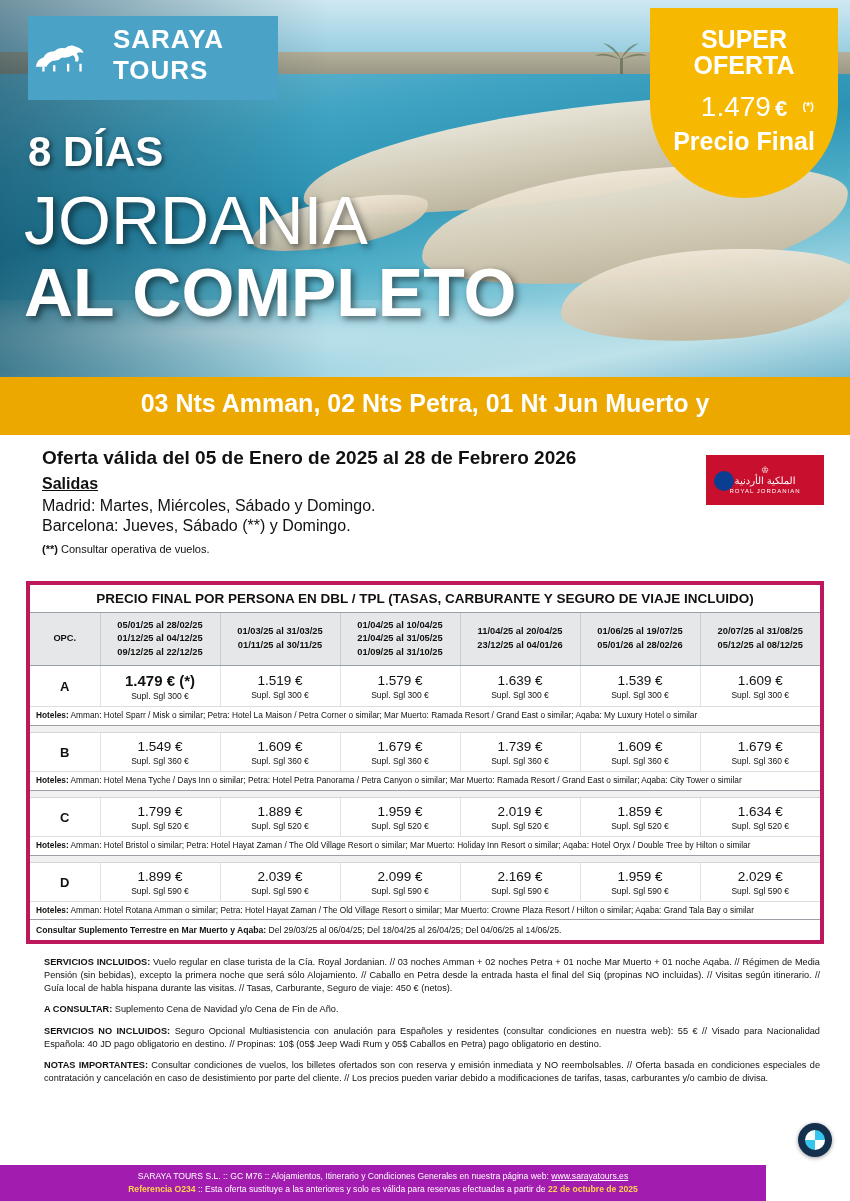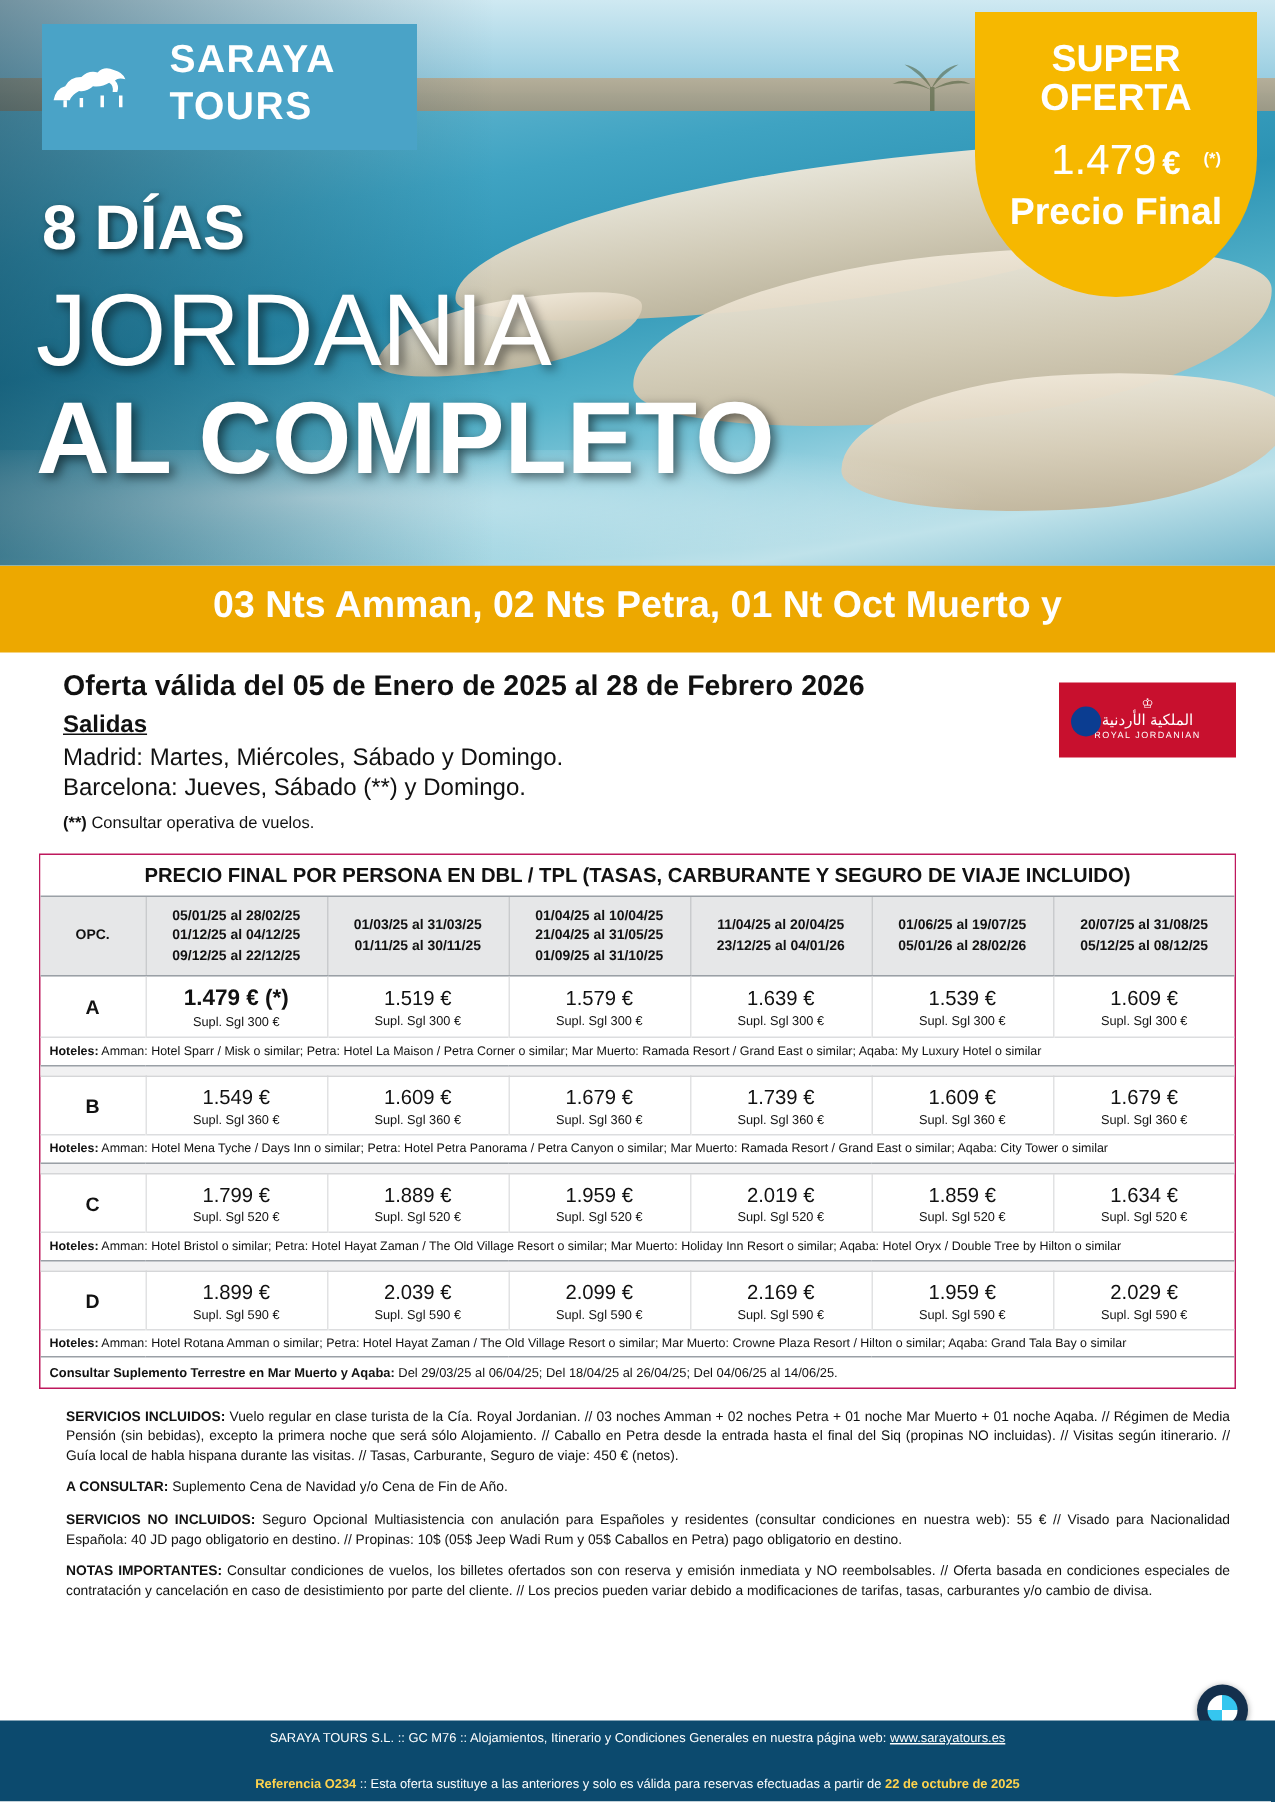--- a/index.html
+++ b/index.html
@@ -137,21 +137,21 @@
   }
   .rj-logo .crown { color:#fff; font-size:9px; line-height:1; }
   .rj-logo .ar { color:#fff; font-size:10px; letter-spacing:1px; }
   .rj-logo .en { color:#fff; font-size:6px; letter-spacing:1px; margin-top:2px;}
   .rj-logo .circle {
     position:absolute; left:8px; top:16px; width:20px; height:20px;
     border-radius:50%; background:#0b3d91;
   }
 
   
-  .table-wrap { margin:14px 26px 0 26px; border:1px solid #be185d; }
+  .table-wrap { margin:26px 26px 0 26px; border:4px solid #be185d; }
   .tbl-title {
     text-align:center; font-weight:bold; font-size:13.5px;
     padding:6px 0; border-bottom:1px solid #9aa0a6; background:#fff;
   }
   table.prices { width:100%; border-collapse:collapse; table-layout:fixed; }
   table.prices td { vertical-align:middle; }
   .hdr-row td {
     background:#e6e7e8; font-size:9.3px; font-weight:bold; text-align:center;
     padding:6px 2px; line-height:1.45; border-right:1px solid #c9cbcd;
     border-bottom:1px solid #9aa0a6;
@@ -178,26 +178,26 @@
   }
   .consult-row span { font-weight:normal; }
 
   
   .conds { margin:12px 30px 0 44px; font-size:9.2px; line-height:1.42; text-align:justify; }
   .conds p { margin:0 0 8px 0; }
   .conds b { font-weight:bold; }
 
   
   .footer {
-    position:absolute; left:0; bottom:0; width:850px;
-    background:#0c4a6e; color:#fff; text-align:center; padding:6px 0 7px;
+    position:absolute; left:0; bottom:0; width:766px;
+    background:#a21caf; color:#fff; text-align:center; padding:6px 0 7px;
   }
   .footer .l1 { font-size:8.6px; }
   .footer .l1 a { color:#ffffff; text-decoration:underline; }
-  .footer .l2 { font-size:8.6px; margin-top:21px; }
+  .footer .l2 { font-size:8.6px; margin-top:3px; }
   .footer .ref { color:#ffd34d; font-weight:bold; }
   .footer .date { color:#ffd34d; font-weight:bold; }
 
   .fab {
     position:absolute; right:18px; bottom:44px;
     width:34px; height:34px; border-radius:50%;
     background:#14304d; display:flex; align-items:center; justify-content:center;
     box-shadow:0 1px 4px rgba(0,0,0,.4);
   }
   .fab .inner {
@@ -256,21 +256,21 @@
     <div class="ast">(*)</div>
     <div class="price-row">
       <span class="price">1.479</span>
       <span class="cur">€</span>
     </div>
     <div class="l3">Precio Final</div>
   </div>
 </div>
 
 <div class="orange-bar">
-  <div>03 Nts Amman,  02 Nts Petra, 01 Nt Oct Muerto y</div>
+  <div>03 Nts Amman,  02 Nts Petra, 01 Nt Jun Muerto y</div>
 </div>
 
 <div class="info">
   <div class="valid">Oferta válida del 05 de Enero de 2025 al 28 de Febrero 2026</div>
   <div class="salidas">Salidas</div>
   <div class="line">Madrid: Martes, Miércoles, Sábado y Domingo.</div>
   <div class="line">Barcelona: Jueves, Sábado (**) y Domingo.</div>
   <div class="note">
     <span style="font-weight:bold">(**)</span><span> Consultar operativa de vuelos.</span>
   </div>

